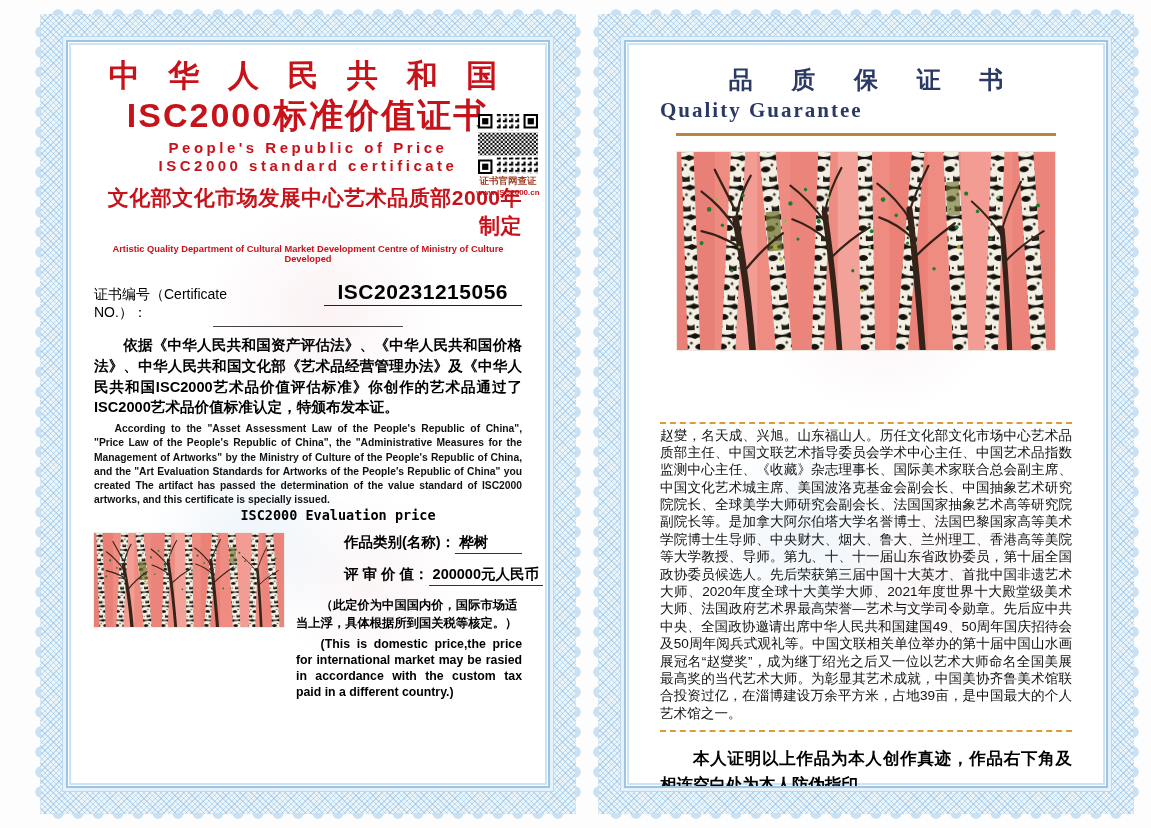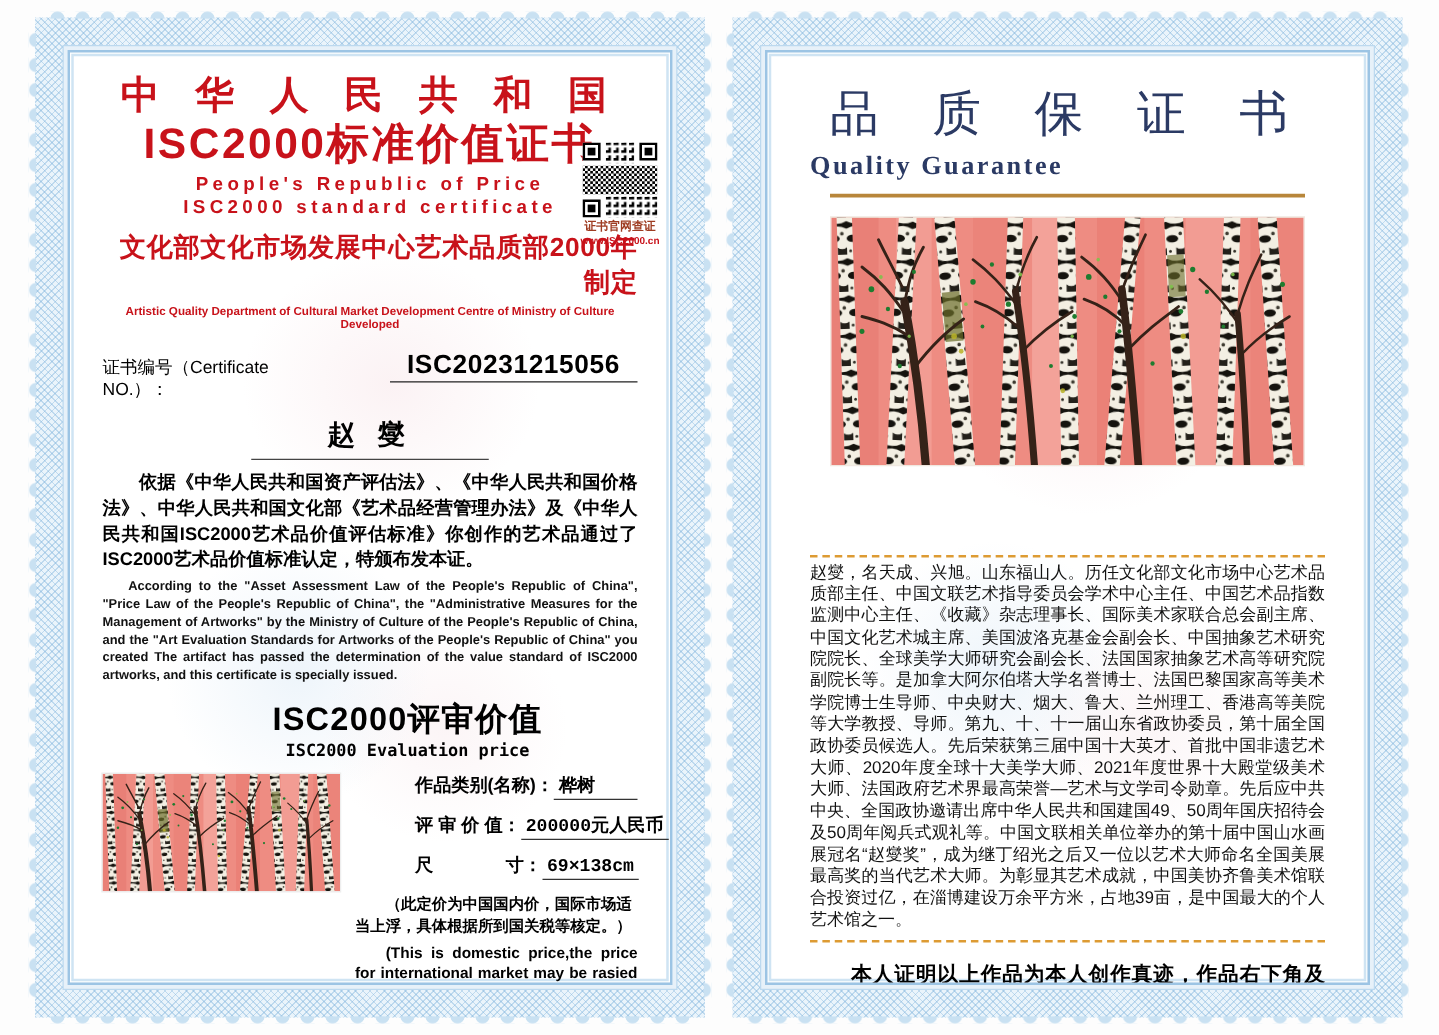--- a/index.html
+++ b/index.html
@@ -1,17 +1,17 @@
 <!DOCTYPE html>
 <html><head>
 <meta charset="utf-8">
 <style>
   html,body{margin:0;padding:0;background:#fdfdfd;}
   body{width:1151px;height:828px;font-family:"Liberation Sans","DejaVu Sans",sans-serif;overflow:hidden;}
-  .sheet{display:flex;gap:22px;padding:14px 28px;box-sizing:border-box;width:1151px;height:828px;}
+  .sheet{display:flex;gap:22px;padding:14px 40px;box-sizing:border-box;width:1151px;height:828px;}
   .cert{position:relative;width:536px;height:800px;flex:0 0 auto;}
   
   .lace{position:absolute;inset:0;background:
       repeating-linear-gradient(45deg,rgba(125,178,219,.40) 0 1px,transparent 1px 4px),
       repeating-linear-gradient(-45deg,rgba(125,178,219,.40) 0 1px,transparent 1px 4px),
       #eaf4fb;}
   .bump{position:absolute;background-repeat:repeat-x;}
   .bump.top{left:8px;right:8px;top:-5px;height:6px;background-image:radial-gradient(6px 6px at 10px 6px,#c9e1f2 5.4px,transparent 6px);background-size:20px 6px;}
   .bump.bottom{left:8px;right:8px;bottom:-5px;height:6px;background-image:radial-gradient(6px 6px at 10px 0px,#c9e1f2 5.4px,transparent 6px);background-size:20px 6px;}
   .bump.left{top:8px;bottom:8px;left:-5px;width:6px;background-repeat:repeat-y;background-image:radial-gradient(6px 6px at 6px 10px,#c9e1f2 5.4px,transparent 6px);background-size:6px 20px;}
@@ -45,26 +45,26 @@
   .stmt-cn{font-size:14.6px;font-weight:600;line-height:1.42;text-indent:2em;margin-top:8px;text-align:justify;}
   .stmt-en{font-size:10.3px;font-weight:600;line-height:1.38;text-indent:2em;margin-top:4px;text-align:justify;color:#111;}
   .sec-title-cn{font-size:26px;font-weight:bold;text-align:center;margin:10px 0 0 60px;letter-spacing:1px;}
   .sec-title-en{font-family:"DejaVu Sans Mono",monospace;font-size:13.5px;font-weight:bold;text-align:center;margin-left:60px;}
   .value-row{display:flex;margin-top:10px;gap:12px;}
   .thumb{flex:0 0 190px;}
   .thumb svg{width:190px;height:94px;display:block;box-shadow:0 0 0 1px #eee;}
   .fields{flex:1;min-width:0;}
   .field{display:flex;align-items:baseline;font-size:14.5px;font-weight:bold;margin-bottom:11px;margin-left:48px;}
   .field .lab{white-space:pre;}
-  .field .val{flex:1;border-bottom:1.5px solid #333;padding:0 4px 1px;white-space:nowrap;font-family:Liberation Mono, monospace;}
+  .field .val{flex:1;border-bottom:1.5px solid #333;padding:0 4px 1px;white-space:nowrap;}
   .note-cn{font-size:12.3px;font-weight:bold;line-height:1.45;text-indent:2em;margin-top:2px;}
   .note-en{font-size:12.3px;font-weight:bold;line-height:1.3;text-indent:2em;margin-top:4px;text-align:justify;}
 
   
-  .rc .title-cn{font-size:39px;font-weight:normal;color:#2b3a64;letter-spacing:16px;text-align:left;text-indent:16px;}
+  .rc .title-cn{font-size:24px;font-weight:bold;color:#2b3a64;letter-spacing:16px;text-align:center;text-indent:16px;}
   .rc .title-en{font-family:"Liberation Serif","DejaVu Serif",serif;font-size:21px;font-weight:bold;color:#2b3a64;letter-spacing:2px;margin-top:2px;}
   .gold-line{height:2.5px;background:#b8863a;width:92%;margin:10px auto 0;}
   .painting{width:378px;height:198px;display:block;margin:16px auto 0;box-shadow:0 0 0 1px #f0e8e0;}
   .dash{border:none;border-top:2px dashed #dd9b33;margin:0;}
   .dash.d1{margin-top:72px;}
   .dash.d2{margin-top:8px;}
   .bio{font-size:13.6px;line-height:1.28;text-align:justify;margin-top:3px;color:#111;}
   .decl{font-size:16.5px;font-weight:600;line-height:1.55;text-indent:2em;margin-top:14px;text-align:justify;}
 </style>
 </head>
@@ -197,48 +197,42 @@
           </svg>
           <div class="qr-cap1">证书官网查证</div>
           <div class="qr-cap2">www.ISC2000.cn</div>
         </div>
 
         <div class="certno-row">
           <span>证书编号（Certificate NO.）：</span>
           <span class="certno-val">ISC20231215056</span>
         </div>
 
-        <div class="artist">赵 燮</div>
         <div class="artist-line"></div>
 
         <div class="stmt-cn">依据《中华人民共和国资产评估法》、《中华人民共和国价格法》、中华人民共和国文化部《艺术品经营管理办法》及《中华人民共和国ISC2000艺术品价值评估标准》你创作的艺术品通过了ISC2000艺术品价值标准认定，特颁布发本证。</div>
         <div class="stmt-en">According to the "Asset Assessment Law of the People's Republic of China", "Price Law of the People's Republic of China", the "Administrative Measures for the Management of Artworks" by the Ministry of Culture of the People's Republic of China, and the "Art Evaluation Standards for Artworks of the People's Republic of China" you created The artifact has passed the determination of the value standard of ISC2000 artworks, and this certificate is specially issued.</div>
 
-        <div class="sec-title-cn">ISC2000评审价值</div>
         <div class="sec-title-en">ISC2000 Evaluation price</div>
 
         <div class="value-row">
           <div class="thumb">
             <svg>
                 <use href="#birch-painting" width="190" height="94"></use>
               </svg>
           </div>
           <div class="fields">
             <div class="field">
               <span class="lab">作品类别(名称)：</span>
               <span class="val">桦树</span>
             </div>
             <div class="field">
               <span class="lab">评 审 价 值：</span>
               <span class="val">200000元人民币</span>
             </div>
-            <div class="field">
-              <span class="lab">尺　　　　寸：</span>
-              <span class="val">69×138cm</span>
-            </div>
             <div class="note-cn">（此定价为中国国内价，国际市场适当上浮，具体根据所到国关税等核定。）</div>
             <div class="note-en">(This is domestic price,the price for international market may be rasied in accordance with the custom tax paid in a different country.)</div>
           </div>
         </div>
 
       </div>
     </div>
   </div>
 
   <div class="cert rc">

